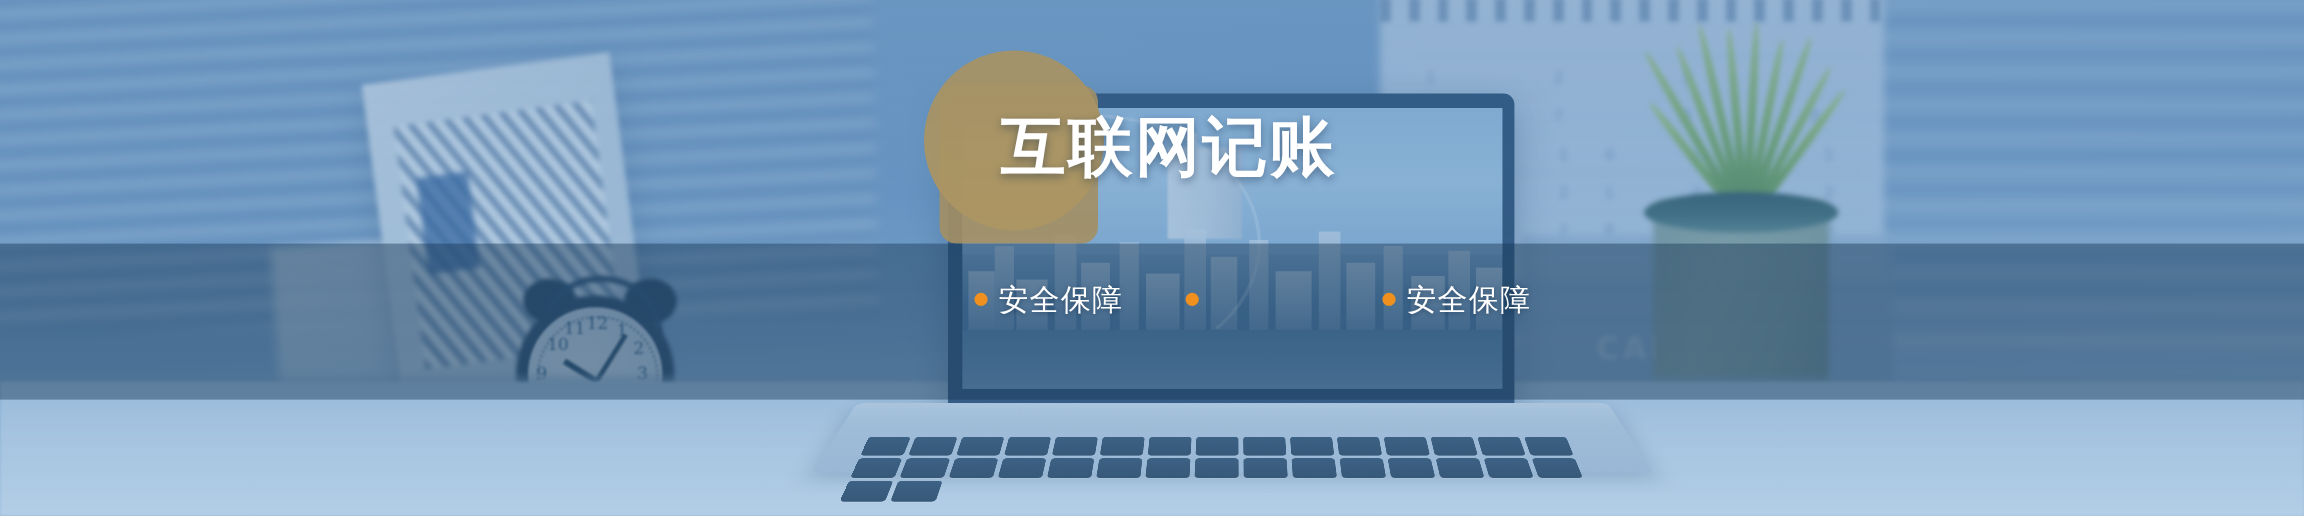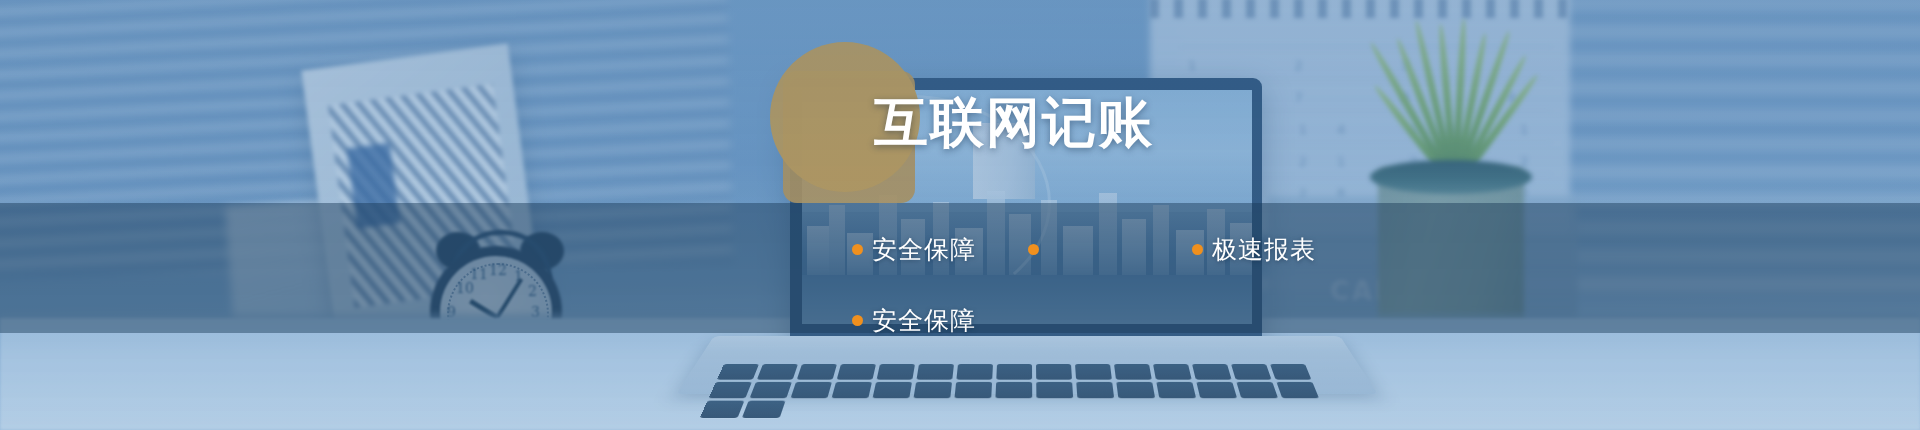--- a/index.html
+++ b/index.html
@@ -524,21 +524,20 @@
     top: 203px;
     height: 130px;
     background: rgba(26,58,88,0.46);
     pointer-events: none;
   }
 
   
   .content {
     position: absolute;
     inset: 0;
-    margin-left: 40px;
   }
   .title {
     position: absolute;
     left: 834px;
     top: 96px;
     margin: 0;
     font-size: 54px;
     line-height: 1;
     font-weight: 700;
     color: #ffffff;
@@ -731,22 +730,18 @@
     <div class="features">
       <div class="feature">
         <span class="dot"></span>
         <span class="feature-label">安全保障</span>
       </div>
       <div class="feature">
         <span class="dot"></span>
       </div>
       <div class="feature">
         <span class="dot"></span>
-        <span class="feature-label">极速报表</span>
-      </div>
-      <div class="feature">
-        <span class="dot"></span>
         <span class="feature-label">安全保障</span>
       </div>
     </div>
   </div>
 
 </div>
 
 </body></html>

